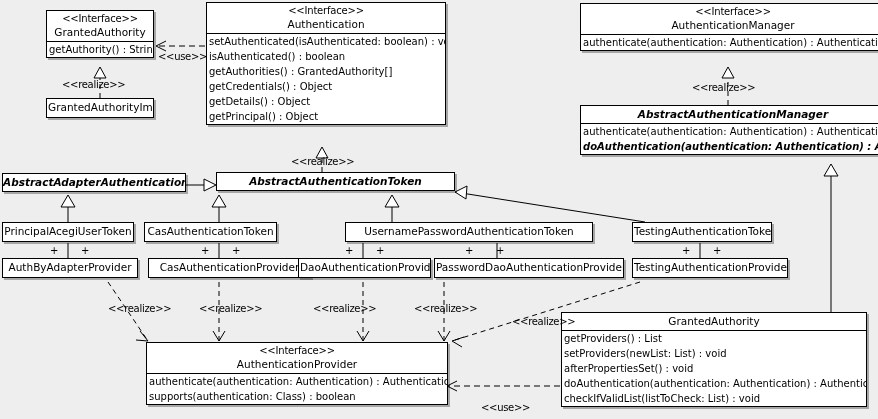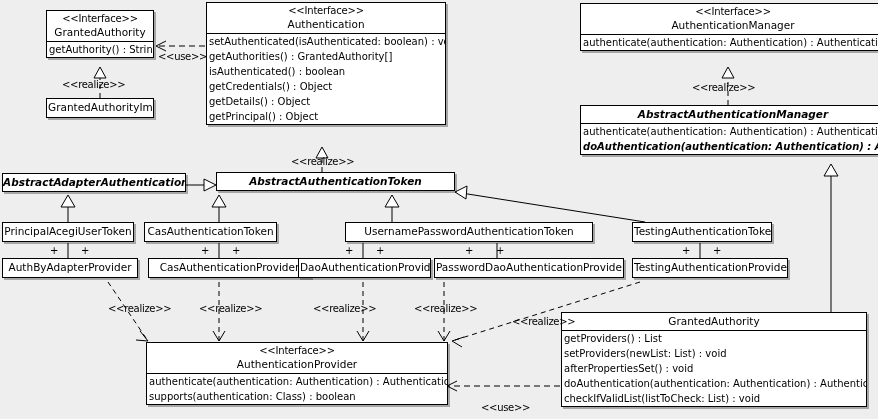--- a/index.html
+++ b/index.html
@@ -214,22 +214,22 @@
   </div>
 
   <div class="uml-class" style="left:206px; top:2px; width:240px;">
     <div class="hdr">
       <span class="stereo">&lt;&lt;Interface&gt;&gt;</span>
       <span class="cname">Authentication</span>
     </div>
     <div class="sep"></div>
     <div class="ops">
       <div class="op">setAuthenticated(isAuthenticated: boolean) : void</div>
+      <div class="op">isAuthenticated() : boolean</div>
       <div class="op">getAuthorities() : GrantedAuthority[]</div>
-      <div class="op">isAuthenticated() : boolean</div>
       <div class="op">getCredentials() : Object</div>
       <div class="op">getDetails() : Object</div>
       <div class="op">getPrincipal() : Object</div>
     </div>
   </div>
 
   <div class="uml-class" style="left:580px; top:3px; width:306px;">
     <div class="hdr">
       <span class="stereo">&lt;&lt;Interface&gt;&gt;</span>
       <span class="cname">AuthenticationManager</span>

